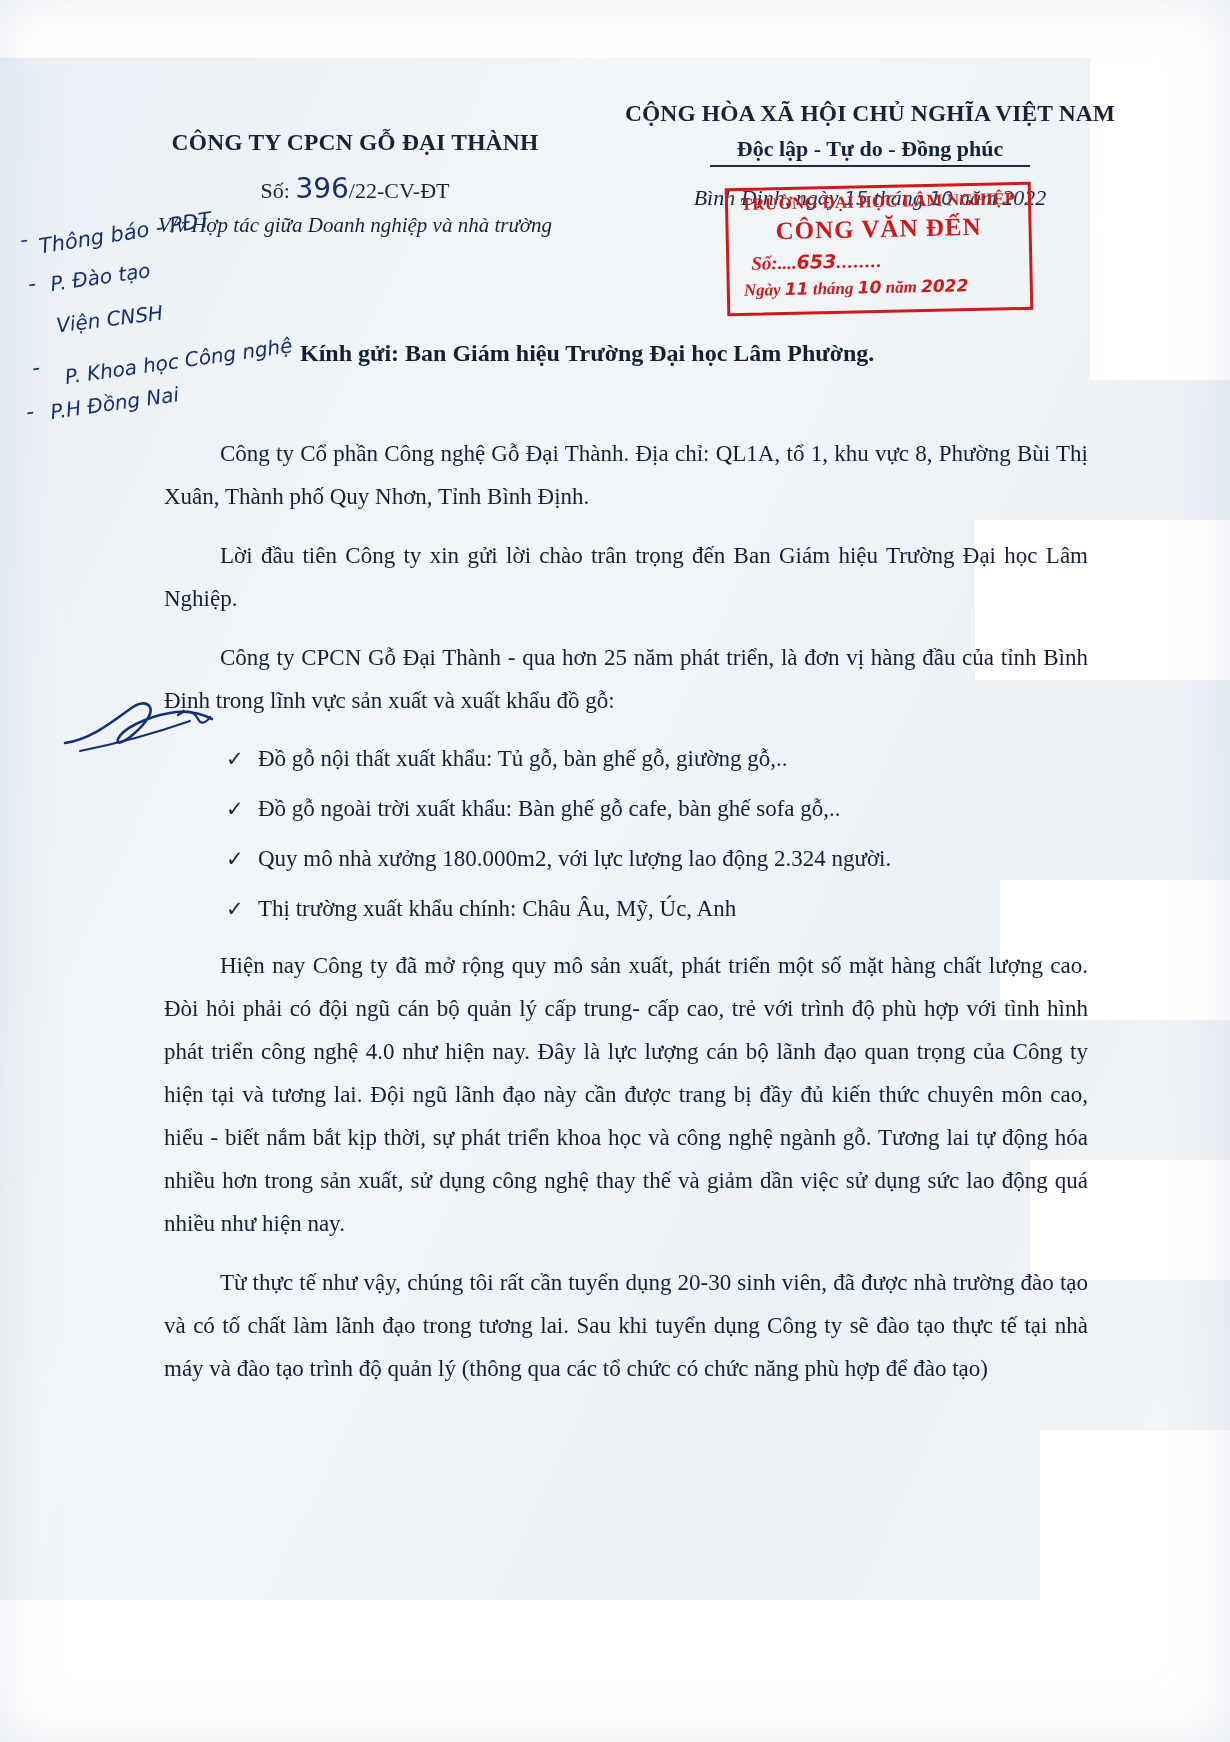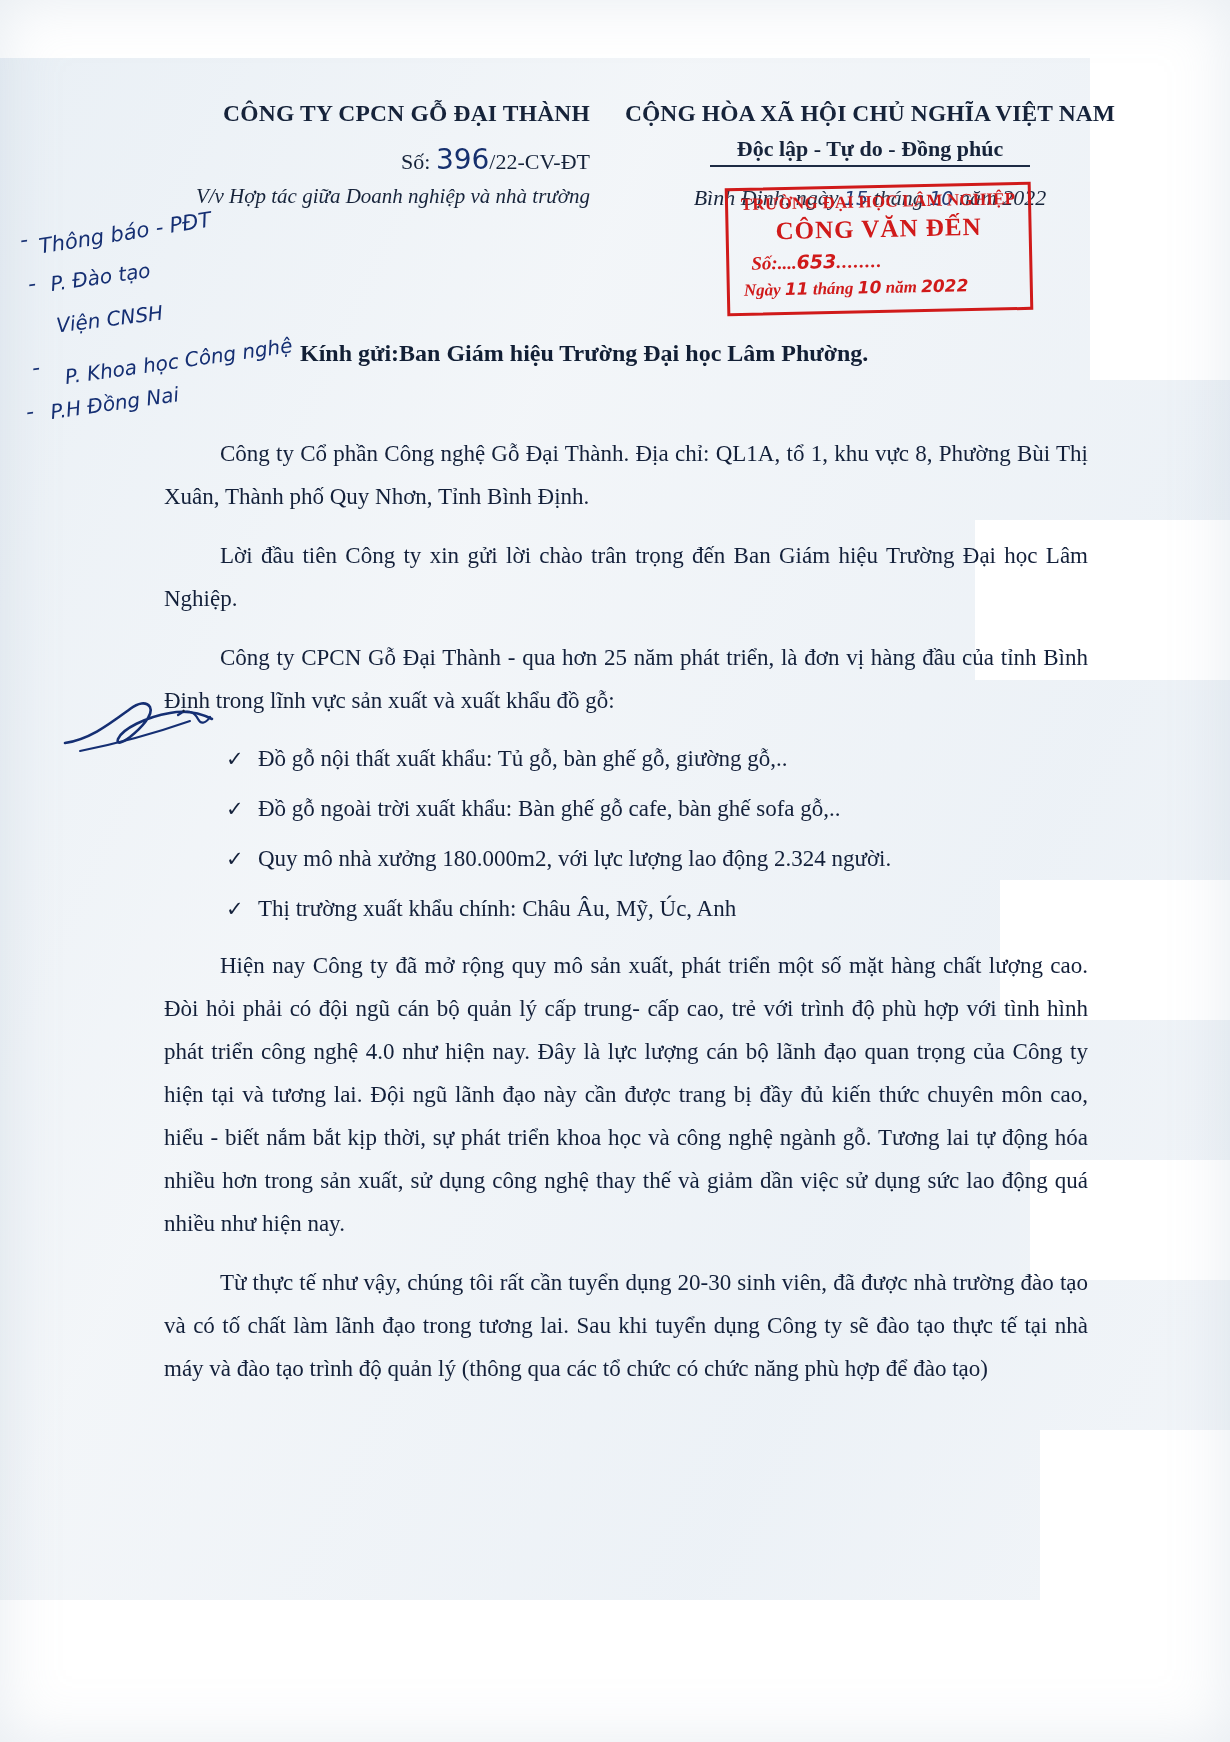--- a/index.html
+++ b/index.html
@@ -42,22 +42,23 @@
     position: absolute;
     top: 100px;
     left: 0;
     width: 1230px;
     display: flex;
     justify-content: flex-start;
   }
   .hdr-left {
     width: 470px;
     margin-left: 120px;
-    text-align: right;
+    text-align: center;
     color: #16233a;
+    margin-top: 29px;
   }
   .hdr-right {
     width: 560px;
     text-align: center;
     color: #16233a;
   }
   .org-name {
     font-weight: bold;
     font-size: 23.5px;
     letter-spacing: 0.2px;
@@ -151,21 +152,21 @@
 
   
   .recipient {
     position: absolute;
     left: 300px;
     top: 340px;
     font-size: 24px;
     font-weight: bold;
     color: #121f35;
   }
-  .recipient .lbl { margin-right: 0; text-align: center; }
+  .recipient .lbl { margin-right: 6px; text-align: center; }
 
   
   .body-text {
     position: absolute;
     left: 148px;
     top: 432px;
     width: 940px;
     font-size: 23px;
     line-height: 43px;
     color: #13203a;

